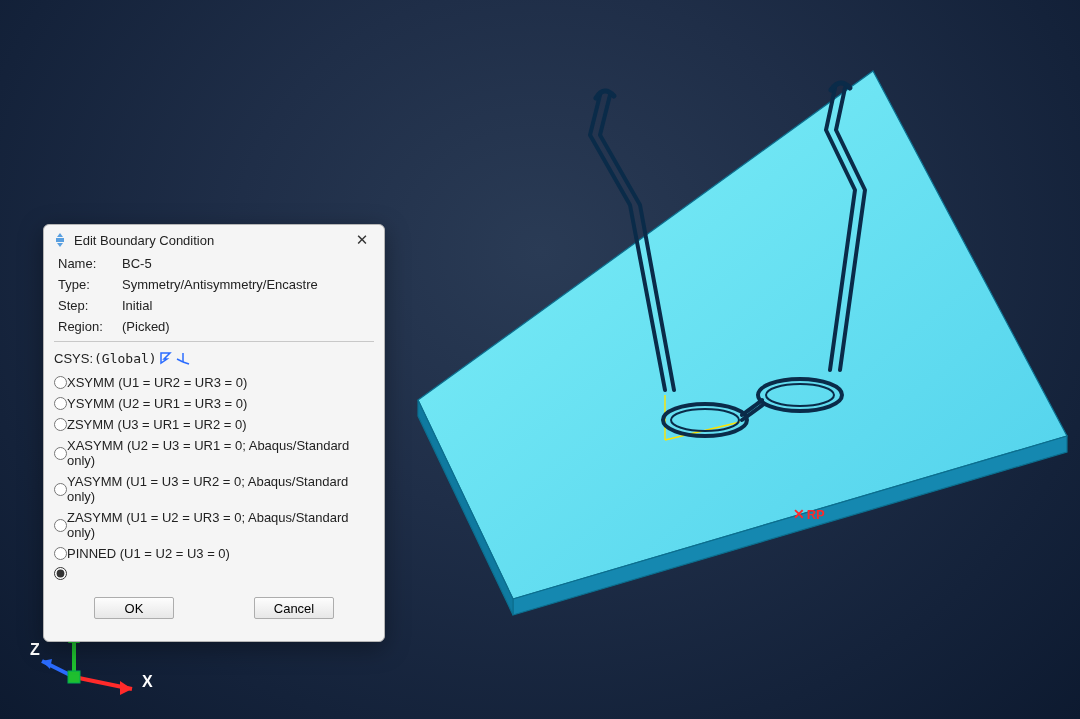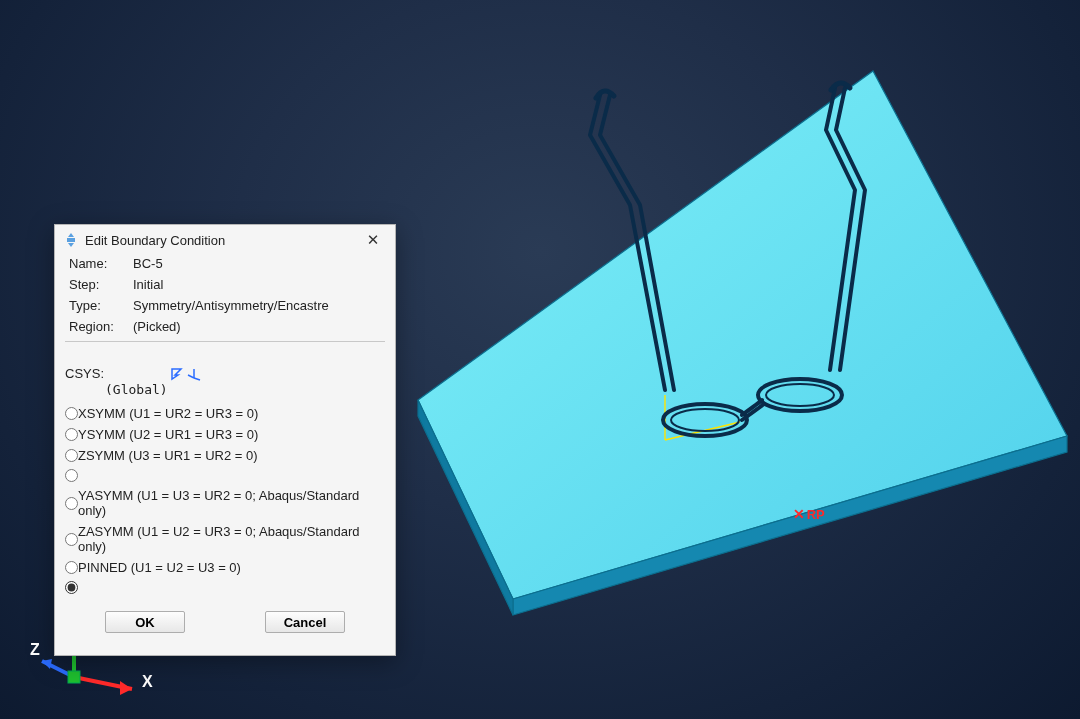--- a/index.html
+++ b/index.html
@@ -14,28 +14,28 @@
   .viewport {
     position: relative;
     width: 1080px;
     height: 719px;
     background: radial-gradient(ellipse at 50% 35%, #2a3b55 0%, #1f2e48 40%, #14223a 75%, #0d1a30 100%);
   }
 
   
   .dialog {
     position: absolute;
-    left: 54px;
+    left: 43px;
     top: 224px;
     width: 340px;
     background: #f5f5f5;
     border: 1px solid #b5b5b5;
     box-shadow: 0 6px 24px rgba(0,0,0,0.35);
     color: #222;
-    border-radius: 0;
+    border-radius: 6px;
   }
   .dialog .titlebar {
     display: flex;
     align-items: center;
     padding: 6px 8px 4px 8px;
   }
   .dialog .titlebar .titletext {
     flex: 1;
     font-size: 13px;
   }
@@ -52,38 +52,38 @@
   }
   .dialog .body {
     padding: 0 10px 22px 10px;
   }
   .kv-table { width:100%; border-collapse: collapse; }
   .kv-table td { padding: 3px 4px; vertical-align: top; font-size:13px; }
   .kv-table td.k { width: 56px; color:#222; }
   .sep { border: none; border-top: 1px solid #c8c8c8; margin: 4px 0 8px 0; }
 
   .csys-row { display:flex; align-items:center; gap:1px; margin-bottom:6px; font-size:13px; }
-  .csys-row .mono { font-family: Consolas, monospace; margin-top: 32px; }
+  .csys-row .mono { font-family: Consolas, monospace; }
   .edit-icon, .axis-icon {
     width:16px; height:16px; display:inline-flex; align-items:center; justify-content:center;
   }
 
   .radio-list { display:flex; flex-direction: column; gap:0px; }
   .radio-row { display:flex; align-items:center; gap:0; padding:3px 0; font-size:13px; cursor:pointer; }
   .radio-row input { margin:0; accent-color:#333; }
   .radio-row.selected span.lbl { border:1px dotted #777; padding:0 2px; }
   .radio-row span.lbl { font-size:13px; }
 
   .btnrow { display:flex; justify-content:space-around; margin-top:14px; }
   .dlgbtn {
     width: 80px; height:22px;
     background: linear-gradient(#fdfdfd,#e7e7e7);
     border:1px solid #adadad;
     border-radius:2px;
-    font-size:13px; cursor:pointer;font-weight:bold;
+    font-size:13px; cursor:pointer;
   }
 
   
   .scene { position:absolute; inset:0; pointer-events:none; }
   .rp-label {
     position:absolute; left:793px; top:506px;
     color:#ff2a2a; font-size:13px; font-weight:600;
     display:flex; align-items:center; gap:2px;
   }
   .rp-label .x { font-size:14px; }
@@ -184,26 +184,26 @@
       <span class="close">✕</span>
     </div>
     <div class="body">
       <table class="kv-table">
         <tbody>
             <tr>
           <td class="k">Name:</td>
           <td>BC-5</td>
         </tr>
         <tr>
+          <td class="k">Type:</td>
+          <td>Symmetry/Antisymmetry/Encastre</td>
+        </tr>
+        <tr>
           <td class="k">Step:</td>
           <td>Initial</td>
-        </tr>
-        <tr>
-          <td class="k">Type:</td>
-          <td>Symmetry/Antisymmetry/Encastre</td>
         </tr>
         <tr>
           <td class="k">Region:</td>
           <td>(Picked)</td>
         </tr>
       </tbody>
         </table>
       <hr class="sep">
 
       <div class="csys-row">
@@ -231,20 +231,21 @@
           <label class="radio-row">
             <input type="radio" name="bcopt" style="">
             <span class="lbl">YSYMM (U2 = UR1 = UR3 = 0)</span>
           </label>
           <label class="radio-row">
             <input type="radio" name="bcopt" style="">
             <span class="lbl">ZSYMM (U3 = UR1 = UR2 = 0)</span>
           </label>
           <label class="radio-row">
             <input type="radio" name="bcopt" style="">
+            <span class="lbl">XASYMM (U2 = U3 = UR1 = 0; Abaqus/Standard only)</span>
           </label>
           <label class="radio-row">
             <input type="radio" name="bcopt" style="">
             <span class="lbl">YASYMM (U1 = U3 = UR2 = 0; Abaqus/Standard only)</span>
           </label>
           <label class="radio-row">
             <input type="radio" name="bcopt" style="">
             <span class="lbl">ZASYMM (U1 = U2 = UR3 = 0; Abaqus/Standard only)</span>
           </label>
           <label class="radio-row">

